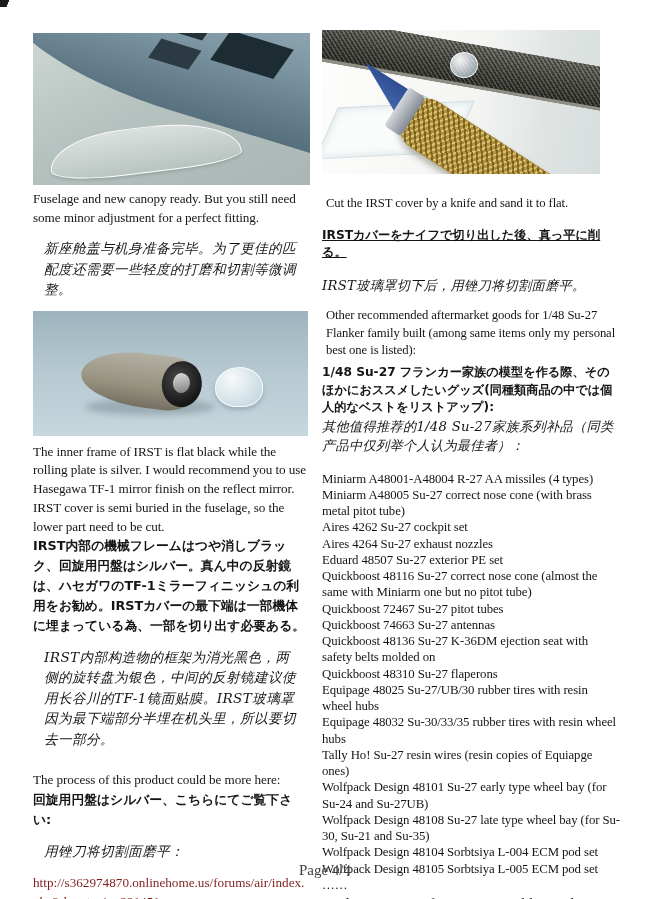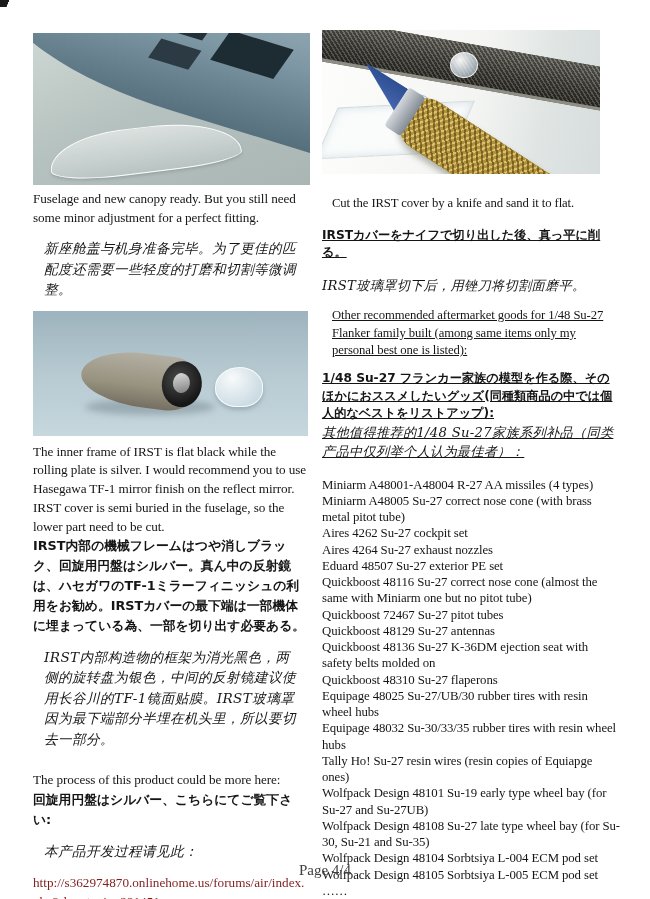--- a/index.html
+++ b/index.html
@@ -8,21 +8,21 @@
   .corner-artifact{position:absolute;left:0;top:0;width:14px;height:7px;
         background:linear-gradient(115deg,#1b1b1b 55%,transparent 56%);}
   .col{position:absolute;top:0;}
   #col-left{left:33px;width:277px;}
   #col-right{left:322px;width:298px;}
 
   
   .p-en{font:13.2px/1.42 "Liberation Serif",serif;letter-spacing:-0.1px;margin:0;}
   .p-ja{font:600 12.8px/1.56 "DejaVu Sans",sans-serif;margin:0;}
   .p-zh{font:italic 13.6px/1.5 "DejaVu Serif",serif;margin:11px;letter-spacing:0.4px;}
-  .p-en-sm{font:12.7px/1.38 "Liberation Serif",serif;letter-spacing:-0.1px;margin:10px;}
+  .p-en-sm{font:12.7px/1.38 "Liberation Serif",serif;letter-spacing:-0.1px;margin:4px;}
   .p-ja-sm{font:600 12.2px/1.46 "DejaVu Sans",sans-serif;margin:0;}
   .p-zh-sm{font:italic 13.2px/1.45 "DejaVu Serif",serif;margin:0;letter-spacing:0.3px;}
   .list{margin-top:15px;}
   .list .item{font:12.8px/1.27 "Liberation Serif",serif;letter-spacing:-0.1px;}
   .closing{font:16px/1.28 "Liberation Serif",serif;margin:2px 0 0 0;}
   a.link{display:block;color:#7f1d1d;text-decoration:none;word-break:break-all;
         font:13.2px/1.4 "Liberation Serif",serif;}
   #footer{position:absolute;left:0;top:861px;width:650px;text-align:center;
         font:15px/1.2 "Liberation Serif",serif;color:#404040;}
 
@@ -124,21 +124,21 @@
 
     <div style="margin-top:7px;">
       <p class="p-en">The inner frame of IRST is flat black while the rolling plate is silver. I would recommend you to use Hasegawa TF-1 mirror finish on the reflect mirror. IRST cover is semi buried in the fuselage, so the lower part need to be cut.</p>
       <p class="p-ja">IRST内部の機械フレームはつや消しブラック、回旋用円盤はシルバー。真ん中の反射鏡は、ハセガワのTF-1ミラーフィニッシュの利用をお勧め。IRSTカバーの最下端は一部機体に埋まっている為、一部を切り出す必要ある。</p>
       <p class="p-zh">IRST内部构造物的框架为消光黑色，两侧的旋转盘为银色，中间的反射镜建议使用长谷川的TF-1镜面贴膜。IRST玻璃罩因为最下端部分半埋在机头里，所以要切去一部分。</p>
     </div>
 
     <div style="margin-top:22px;">
       <p class="p-en">The process of this product could be more here:</p>
       <p class="p-ja">回旋用円盤はシルバー、こちらにてご覧下さい:</p>
-      <p class="p-zh">本产品开发过程请见此：</p>
+      <p class="p-zh">用锉刀将切割面磨平：</p>
     </div>
 
     <a class="link" href="#" style="margin-top:13px;">http://s362974870.onlinehome.us/forums/air/index.php?showtopic=221451</a>
     <a class="link" href="#" style="margin-top:17px;">http://www.thepmw.com/forum/viewtopic.php?f=4&amp;t=2355</a>
   </div>
 
   <div id="col-right" class="col">
 
     <div id="photo3" class="photo">
       <div class="file"></div>
@@ -151,41 +151,41 @@
         <div class="knife-ferrule"></div>
       </div>
     </div>
 
     <div>
       <p class="p-en-sm" style="margin-top:21px;">Cut the IRST cover by a knife and sand it to flat.</p>
       <p class="p-ja-sm" style="margin-top:14px;text-decoration:underline;">IRSTカバーをナイフで切り出した後、真っ平に削る。</p>
       <p class="p-zh-sm" style="margin-top:14px;">IRST玻璃罩切下后，用锉刀将切割面磨平。</p>
     </div>
 
-    <div style="margin-top:12px;text-decoration:underline;">
+    <div style="margin-top:12px;">
       <p class="p-en-sm">Other recommended aftermarket goods for 1/48 Su-27 Flanker family built (among same items only my personal best one is listed):</p>
       <p class="p-ja-sm">1/48 Su-27 フランカー家族の模型を作る際、そのほかにおススメしたいグッズ(同種類商品の中では個人的なベストをリストアップ):</p>
       <p class="p-zh-sm">其他值得推荐的1/48 Su-27家族系列补品（同类产品中仅列举个人认为最佳者）：</p>
     </div>
 
     <div class="list">
         <div class="item">Miniarm A48001-A48004 R-27 AA missiles (4 types)</div>
         <div class="item">Miniarm A48005 Su-27 correct nose cone (with brass metal pitot tube)</div>
         <div class="item">Aires 4262 Su-27 cockpit set</div>
         <div class="item">Aires 4264 Su-27 exhaust nozzles</div>
         <div class="item">Eduard 48507 Su-27 exterior PE set</div>
         <div class="item">Quickboost 48116 Su-27 correct nose cone (almost the same with Miniarm one but no pitot tube)</div>
         <div class="item">Quickboost 72467 Su-27 pitot tubes</div>
-        <div class="item">Quickboost 48129 Su-27 antennas</div>
+        <div class="item">Quickboost 74663 Su-27 antennas</div>
         <div class="item">Quickboost 48136 Su-27 K-36DM ejection seat with safety belts molded on</div>
         <div class="item">Quickboost 48310 Su-27 flaperons</div>
         <div class="item">Equipage 48025 Su-27/UB/30 rubber tires with resin wheel hubs</div>
         <div class="item">Equipage 48032 Su-30/33/35 rubber tires with resin wheel hubs</div>
         <div class="item">Tally Ho! Su-27 resin wires (resin copies of Equiapge ones)</div>
-        <div class="item">Wolfpack Design 48101 Su-19 early type wheel bay (for Su-27 and Su-27UB)</div>
+        <div class="item">Wolfpack Design 48101 Su-27 early type wheel bay (for Su-24 and Su-27UB)</div>
         <div class="item">Wolfpack Design 48108 Su-27 late type wheel bay (for Su-30, Su-21 and Su-35)</div>
         <div class="item">Wolfpack Design 48104 Sorbtsiya L-004 ECM pod set</div>
         <div class="item">Wolfpack Design 48105 Sorbtsiya L-005 ECM pod set</div>
         <div class="item">……</div>
       </div>
 
     <p class="closing">And more come from Fairy Hobby in the near future!</p>
   </div>
 
   <div id="footer">Page 4/4</div>

